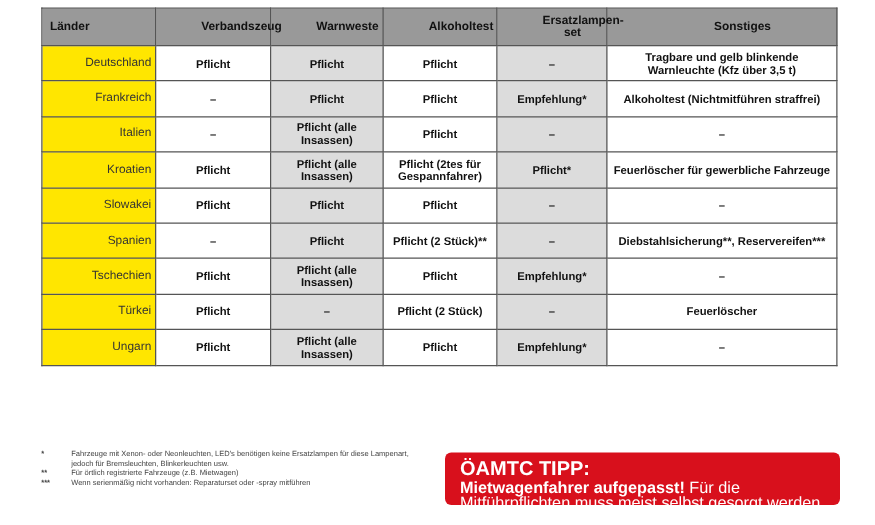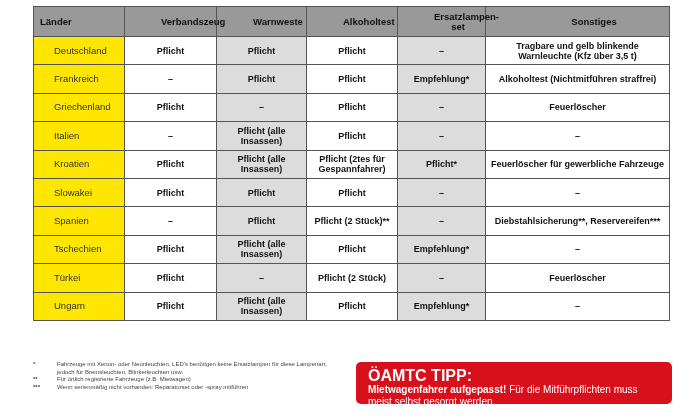--- a/index.html
+++ b/index.html
@@ -6,37 +6,37 @@
   html, body { width: 700px; height: 420px; background: #ffffff; overflow: hidden; }
   body { position: relative; font-family: "Liberation Sans", sans-serif; color: #111; }
 
   #table-wrap { position: absolute; left: 33px; top: 6px; width: 636px; }
   table { border-collapse: collapse; width: 636px; table-layout: fixed; }
   th, td { border: 1.5px solid #555; text-align: center; vertical-align: middle;
            font-size: 9px; font-weight: bold; line-height: 10px; padding: 0 3px; }
   th { background: #999999; color: #111; height: 30px; font-size: 9.5px; padding-left: 36px; }
   th.first { text-align: left; padding-left: 6px; margin-top: 24px; }
   td { height: 28.4px; background: #ffffff; }
-  td.country { background: #ffe600; text-align: left; padding-left: 20px;
+  td.country { background: #ffe600; text-align: right; padding-left: 8px;
                font-weight: normal; color: #333; font-size: 9.5px; }
   td.grey { background: #dcdcdc; }
 
   col.c0 { width: 91px; } col.c1 { width: 92px; } col.c2 { width: 90px; }
   col.c3 { width: 91px; } col.c4 { width: 88px; } col.c5 { width: 184px; }
 
   #footnotes { position: absolute; left: 33px; top: 361px; width: 300px;
                font-size: 6px; line-height: 7.6px; color: #444; }
   .fn { display: flex; }
   .fn .mark { width: 24px; flex: 0 0 24px; font-weight: bold; }
   .fn .txt { flex: 1; }
 
   #tipp { position: absolute; left: 356px; top: 362px; width: 316px; height: 42px;
           background: #d8101c; border-radius: 5px; color: #fff; padding: 5px 12px; }
   #tipp .title { font-size: 16px; font-weight: bold; line-height: 17px; }
-  #tipp .body { font-size: 10px; line-height: 12px; }
+  #tipp .body { font-size: 13px; line-height: 12px; }
   #tipp .body b { font-weight: bold; }
 </style>
 </head>
 <body>
 
 <div id="table-wrap">
   <table>
     <colgroup>
       <col class="c0">
         <col class="c1">
@@ -65,28 +65,20 @@
           <td class="grey">–</td>
           <td>Tragbare und gelb blinkende Warnleuchte (Kfz über 3,5 t)</td>
         </tr>
       <tr>
           <td class="country">Frankreich</td>
           <td>–</td>
           <td class="grey">Pflicht</td>
           <td>Pflicht</td>
           <td class="grey">Empfehlung*</td>
           <td>Alkoholtest (Nichtmitführen straffrei)</td>
-        </tr>
-      <tr>
-          <td class="country">Griechenland</td>
-          <td>Pflicht</td>
-          <td class="grey">–</td>
-          <td>Pflicht</td>
-          <td class="grey">–</td>
-          <td>Feuerlöscher</td>
         </tr>
       <tr>
           <td class="country">Italien</td>
           <td>–</td>
           <td class="grey">Pflicht (alle Insassen)</td>
           <td>Pflicht</td>
           <td class="grey">–</td>
           <td>–</td>
         </tr>
       <tr>

